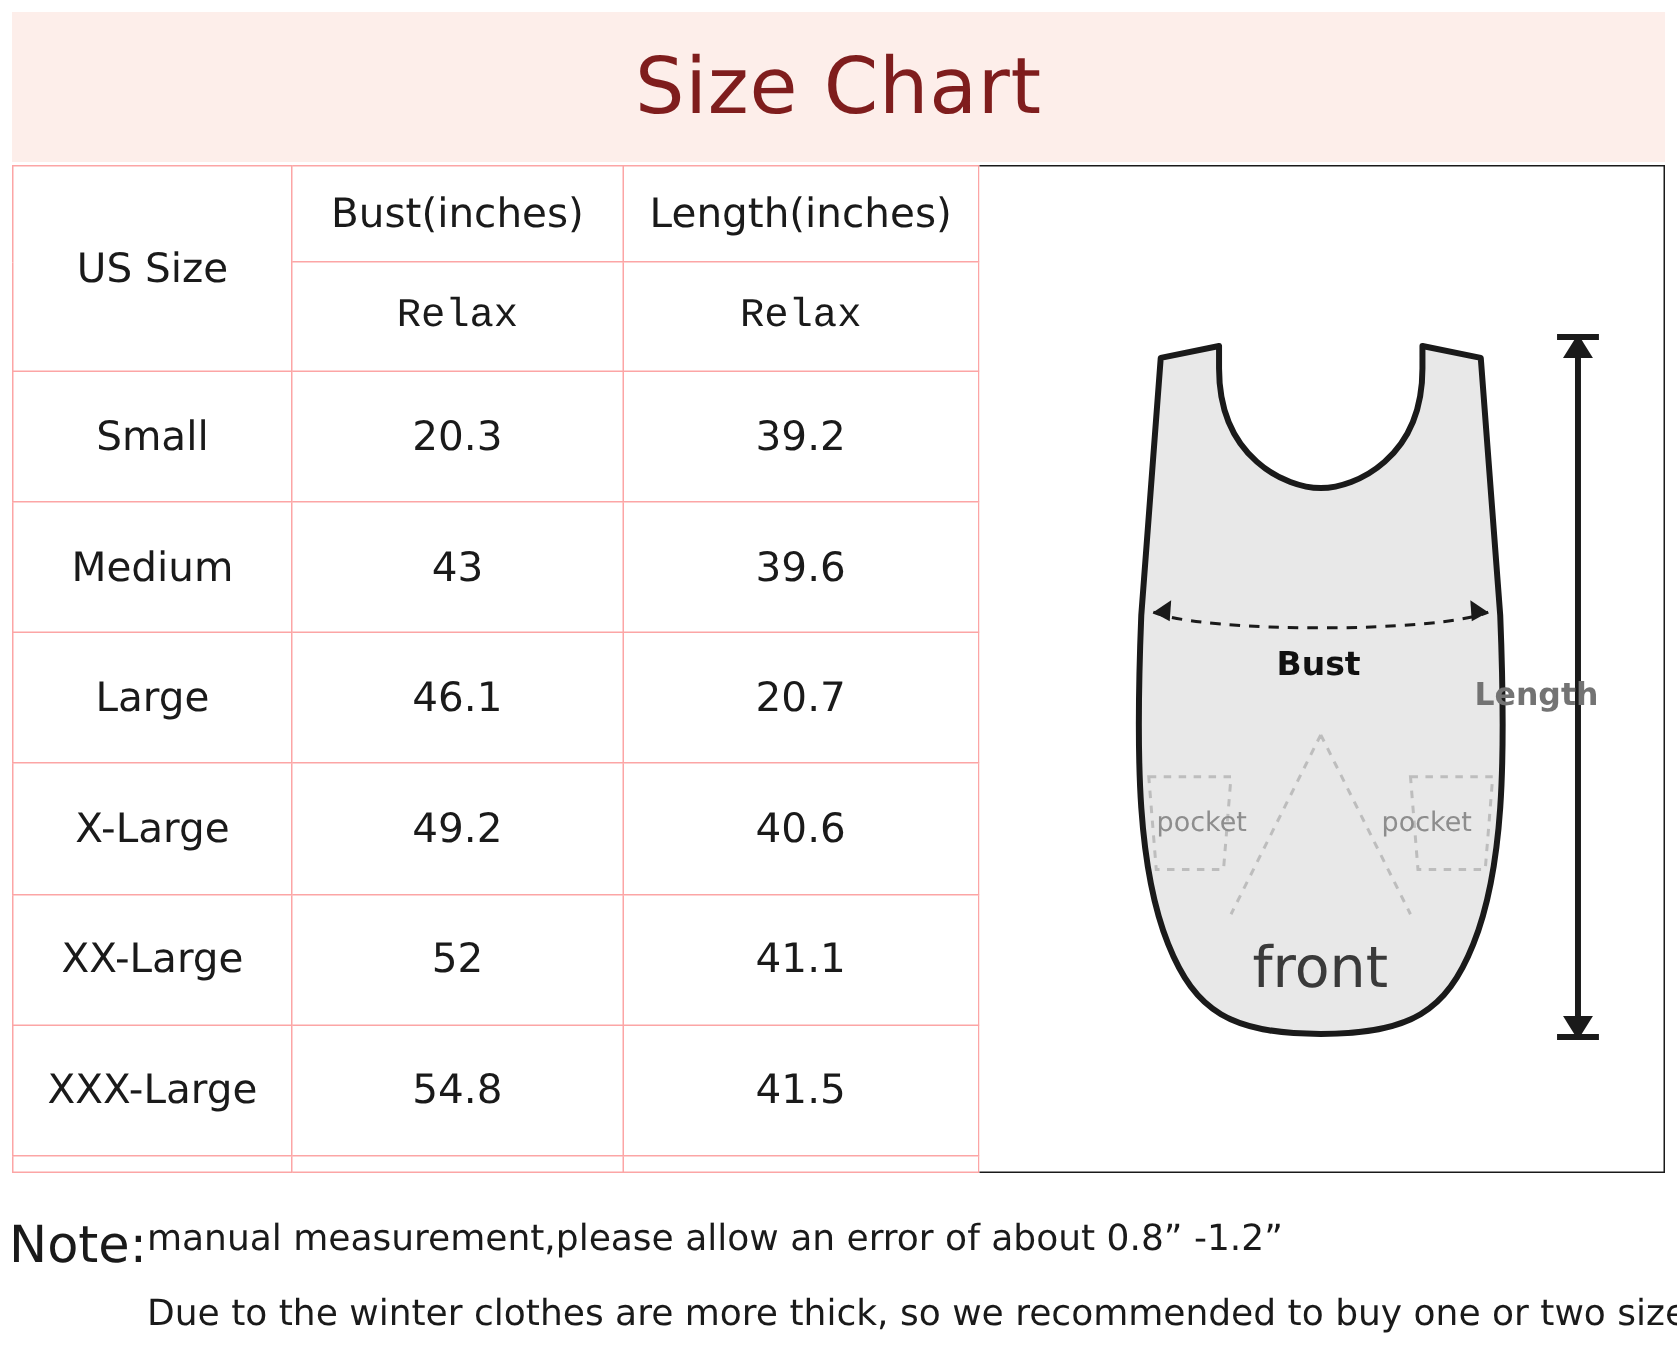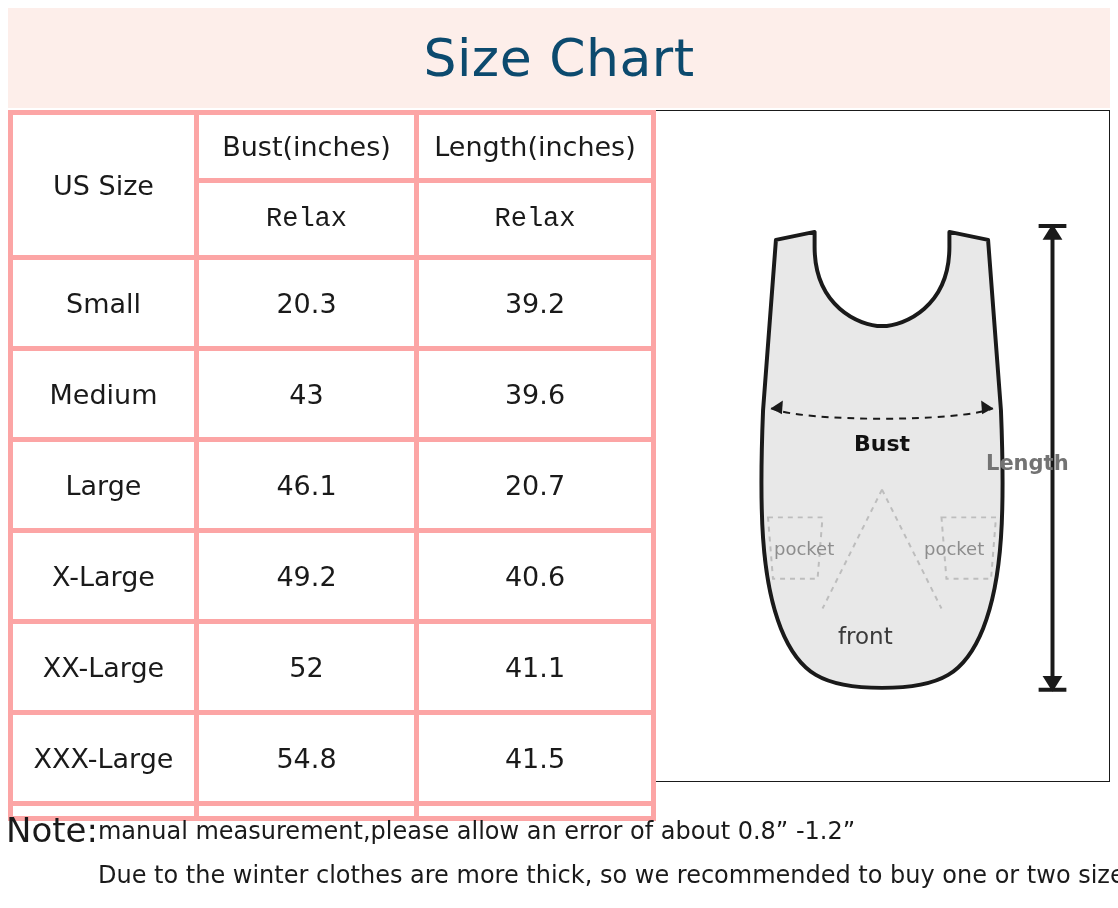--- a/index.html
+++ b/index.html
@@ -30,41 +30,41 @@
     height: 100px;
     background: #fdeeea;
     display: flex;
     align-items: center;
     justify-content: center;
   }
   .title-band .title {
     font-size: 52px;
     font-weight: 400;
     letter-spacing: 0.5px;
-    color: #0c4a6e;
+    color: #7f1d1d;
     line-height: 1;
   }
   
   .chart-area {
     position: absolute;
     left: 8px;
     top: 110px;
     width: 1102px;
     height: 672px;
     display: flex;
   }
   table.size-table {
     border-collapse: collapse;
     table-layout: fixed;
     width: 645px;
     height: 672px;
     background: #fff;
   }
   table.size-table td, table.size-table th {
-    border: 5px solid #fca5a5;
+    border: 1px solid #fca5a5;
     text-align: center;
     vertical-align: middle;
     font-weight: 400;
     font-size: 27px;
     color: #1a1a1a;
     padding: 0;
   }
   col.c1 { width: 186px; }
   col.c2 { width: 220px; }
   col.c3 { width: 237px; }
@@ -117,21 +117,21 @@
     left: 330px;
     top: 340px;
     font-size: 21px;
     font-weight: bold;
     color: #737373;
   }
   .lbl-front {
     position: absolute;
     left: 182px;
     top: 512px;
-    font-size: 23px;
+    font-size: 38px;
     color: #3a3a3a;
   }
   .lbl-pocket-l {
     position: absolute;
     left: 118px;
     top: 427px;
     font-size: 18px;
     color: #8d8d8d;
   }
   .lbl-pocket-r {
@@ -143,21 +143,21 @@
   }
   
   .notes {
     position: absolute;
     left: 6px;
     top: 812px;
     width: 1110px;
   }
   .note-line1 {
     display: flex;
-    align-items: center;
+    align-items: flex-start;
     white-space: nowrap;
   }
   .note-label {
     font-size: 34px;
     color: #1a1a1a;
     line-height: 1.1;
   }
   .note-text1 {
     font-size: 24px;
     color: #1a1a1a;

